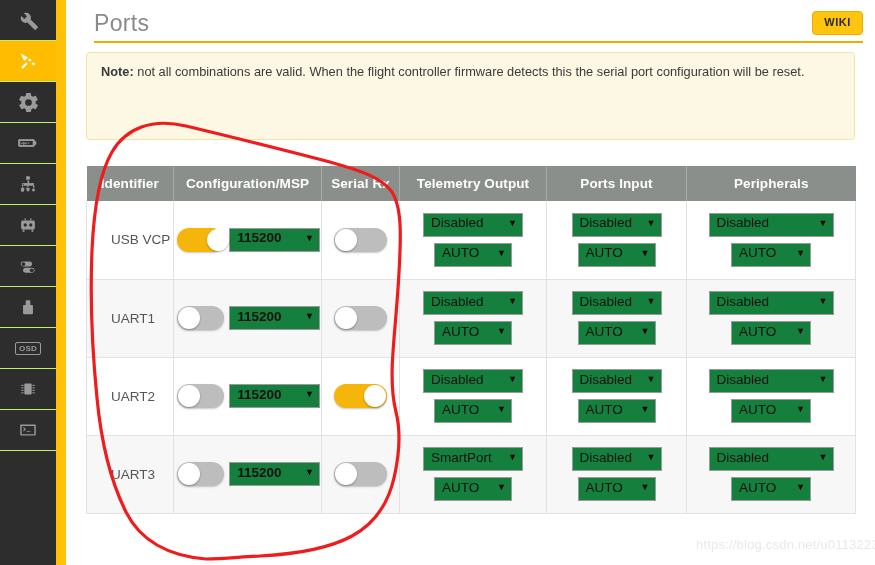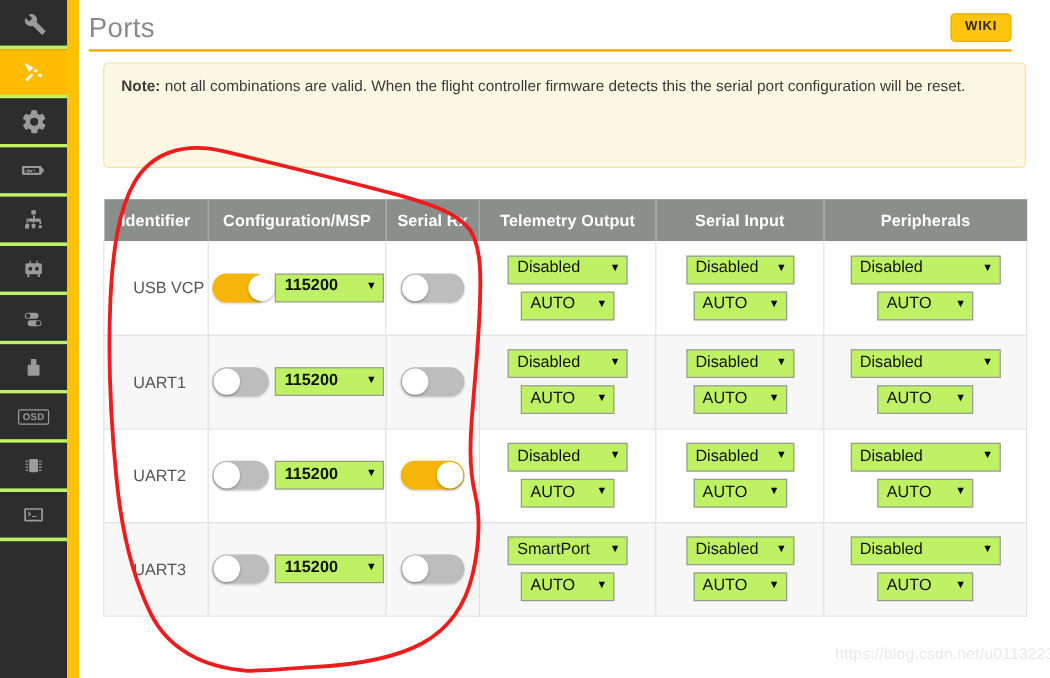--- a/index.html
+++ b/index.html
@@ -26,21 +26,21 @@
   }
   #sidebar-stripe {
     position: absolute; left: 56px; top: 0;
     width: 10px; height: 565px;
     background: #ffc107;
   }
   .side-item {
     position: relative;
     width: 56px; height: 41px;
     display: flex; align-items: center; justify-content: center;
-    border-bottom: 3px solid #bef264;
+    border-bottom: 1px solid #bef264;
     background: #2d2d2d;
     cursor: pointer;
     text-align: right;
   }
   .side-item.active { background: #ffbc00; }
   .side-item svg { display: block; }
   .side-item .glyph { fill: #9a9a9a; }
   .side-item.active .glyph { fill: #ffffff; }
   .side-osd-text {
     color: #9a9a9a; font-size: 8px; font-weight: bold;
@@ -50,21 +50,21 @@
   }
 
   
   #content {
     position: absolute; left: 66px; top: 0;
     width: 809px; height: 565px;
     background: #ffffff;
   }
 
   #page-head {
-    position: absolute; left: 8px; top: 6px;
+    position: absolute; left: 28px; top: 6px;
     width: 769px; height: 36px;
   }
   #page-title {
     font-size: 23px; color: #8a8a8a; font-weight: normal;
     letter-spacing: .3px;
     line-height: 34px;
   }
   #title-rule {
     position: absolute; left: 0; top: 35px;
     width: 769px; height: 2px; background: #f0ad00;
@@ -150,21 +150,21 @@
     align-items: center; gap: 5px; font-weight: bold;
   }
   .msp-cell-inner .switch { margin-left: 2px; }
 
   .rx-cell-inner { display: flex; justify-content: center; }
 
   
   .sel {
     display: inline-flex; align-items: center; justify-content: space-between;
     border: 1px solid #9a9a9a;
-    background: #bef264;
+    background: #15803d;
     font-size: 13.5px;
     color: #111;
     height: 24px;
     padding: 0 5px 4px 7px;
     cursor: pointer;
     font-family: "Liberation Sans", sans-serif;
     white-space: nowrap;
     text-align: center;
   }
   .sel .caret { font-size: 9px; margin-left: 8px; color: #000; }
@@ -338,21 +338,21 @@
         <col style="width:147px">
           <col style="width:140px">
           <col style="width:169px">
       </colgroup>
       <thead>
         <tr>
           <th>Identifier</th>
           <th>Configuration/MSP</th>
           <th>Serial Rx</th>
           <th>Telemetry Output</th>
-          <th>Serial Input</th>
+          <th>Ports Input</th>
           <th>Peripherals</th>
         </tr>
       </thead>
       <tbody>
 
         <tr>
           <td class="identifier-cell">USB VCP</td>
           <td>
             <div class="msp-cell-inner">
               <div class="switch on">

